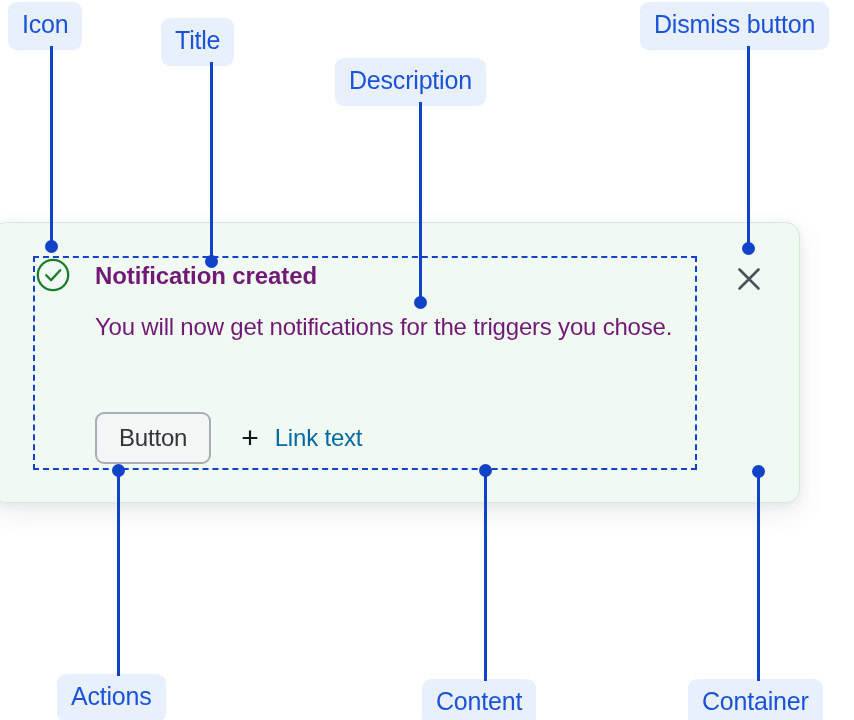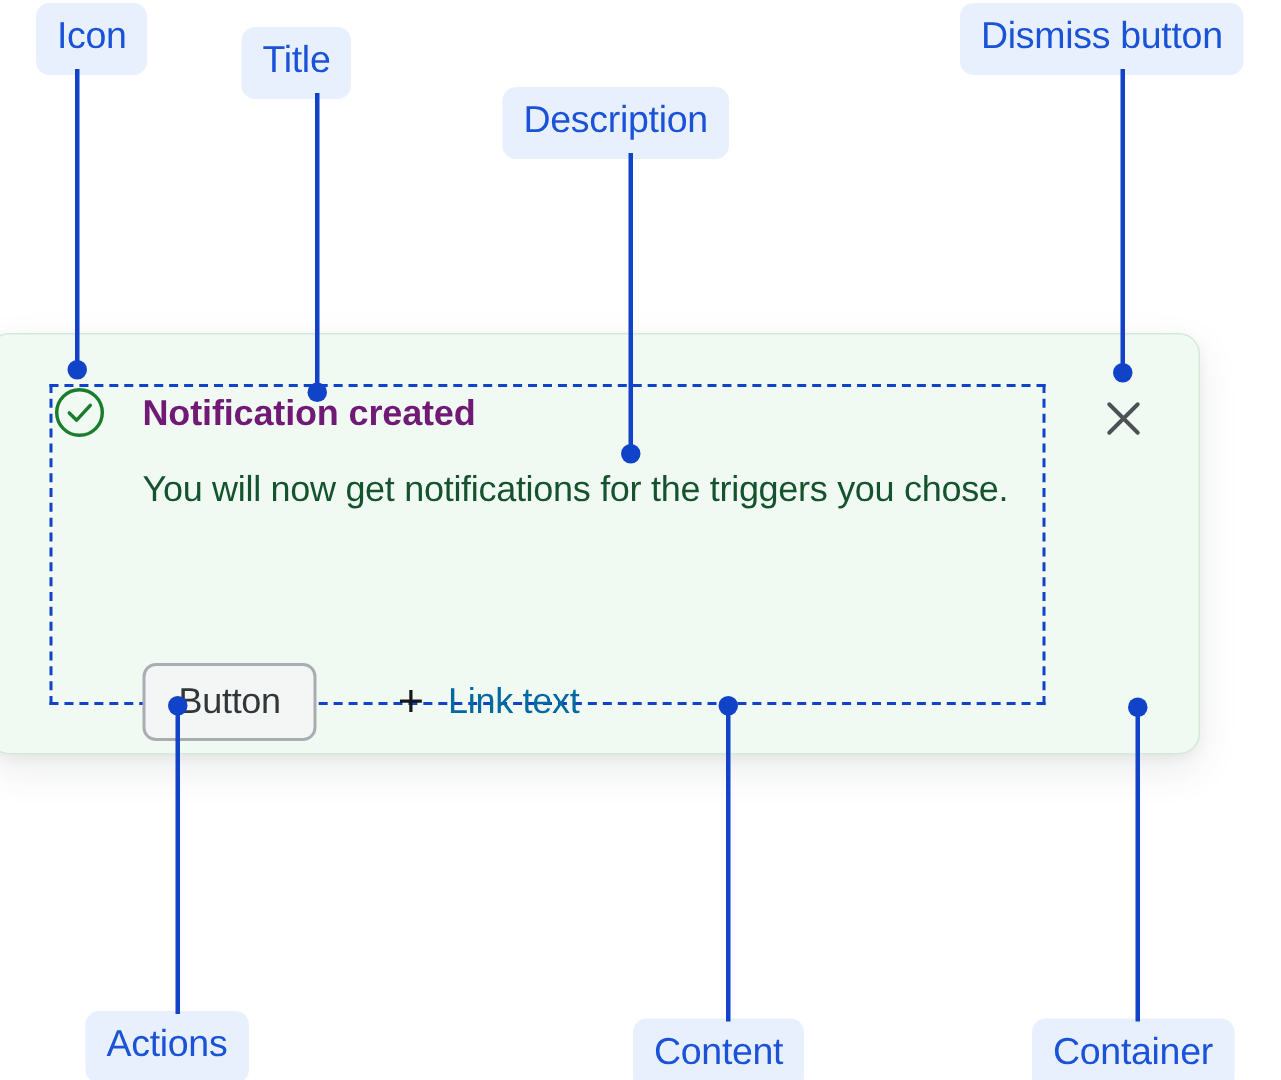--- a/index.html
+++ b/index.html
@@ -88,32 +88,31 @@
     letter-spacing: -0.1px;
     line-height: 1.25;
   }
 
   .notif-desc {
     position: absolute;
     left: 95px;
     top: 307px;
     width: 600px;
     font-size: 24px;
-    color: #14532d;
+    color: #701a75;
     line-height: 40px;
     letter-spacing: -0.2px;
   }
 
   .actions-row {
     position: absolute;
     left: 95px;
-    top: 442px;
+    top: 412px;
     display: flex;
     align-items: center;
-    gap: 24px;
   }
   .action-button {
     display: inline-flex;
     align-items: center;
     justify-content: center;
     height: 52px;
     padding: 0 22px;
     background: #f4f5f5;
     border: 2px solid #a9adb2;
     border-radius: 9px;
@@ -179,21 +178,21 @@
       <span class="link-text">Link text</span>
     </span>
   </div>
 
   <span class="dismiss-button">
     <svg width="32" height="32" viewBox="0 0 32 32" fill="none">
       <path d="M6.5 6.5 L25.5 25.5 M25.5 6.5 L6.5 25.5" stroke="#4c5155" stroke-width="2.6" stroke-linecap="round"></path>
     </svg>
   </span>
 
-  <div class="callout-label" style="left:24px; top:2px;">Icon</div>
+  <div class="callout-label" style="left:8px; top:2px;">Icon</div>
   <div class="leader" style="left:50px; top:46px; height:196px;"></div>
   <div class="leader-dot" style="left:45px; top:240px;"></div>
 
   <div class="callout-label" style="left:161px; top:18px;">Title</div>
   <div class="leader" style="left:210px; top:62px; height:195px;"></div>
   <div class="leader-dot" style="left:205px; top:255px;"></div>
 
   <div class="callout-label" style="left:335px; top:58px;text-align:center;">Description</div>
   <div class="leader" style="left:419px; top:102px; height:196px;"></div>
   <div class="leader-dot" style="left:414px; top:296px;"></div>

